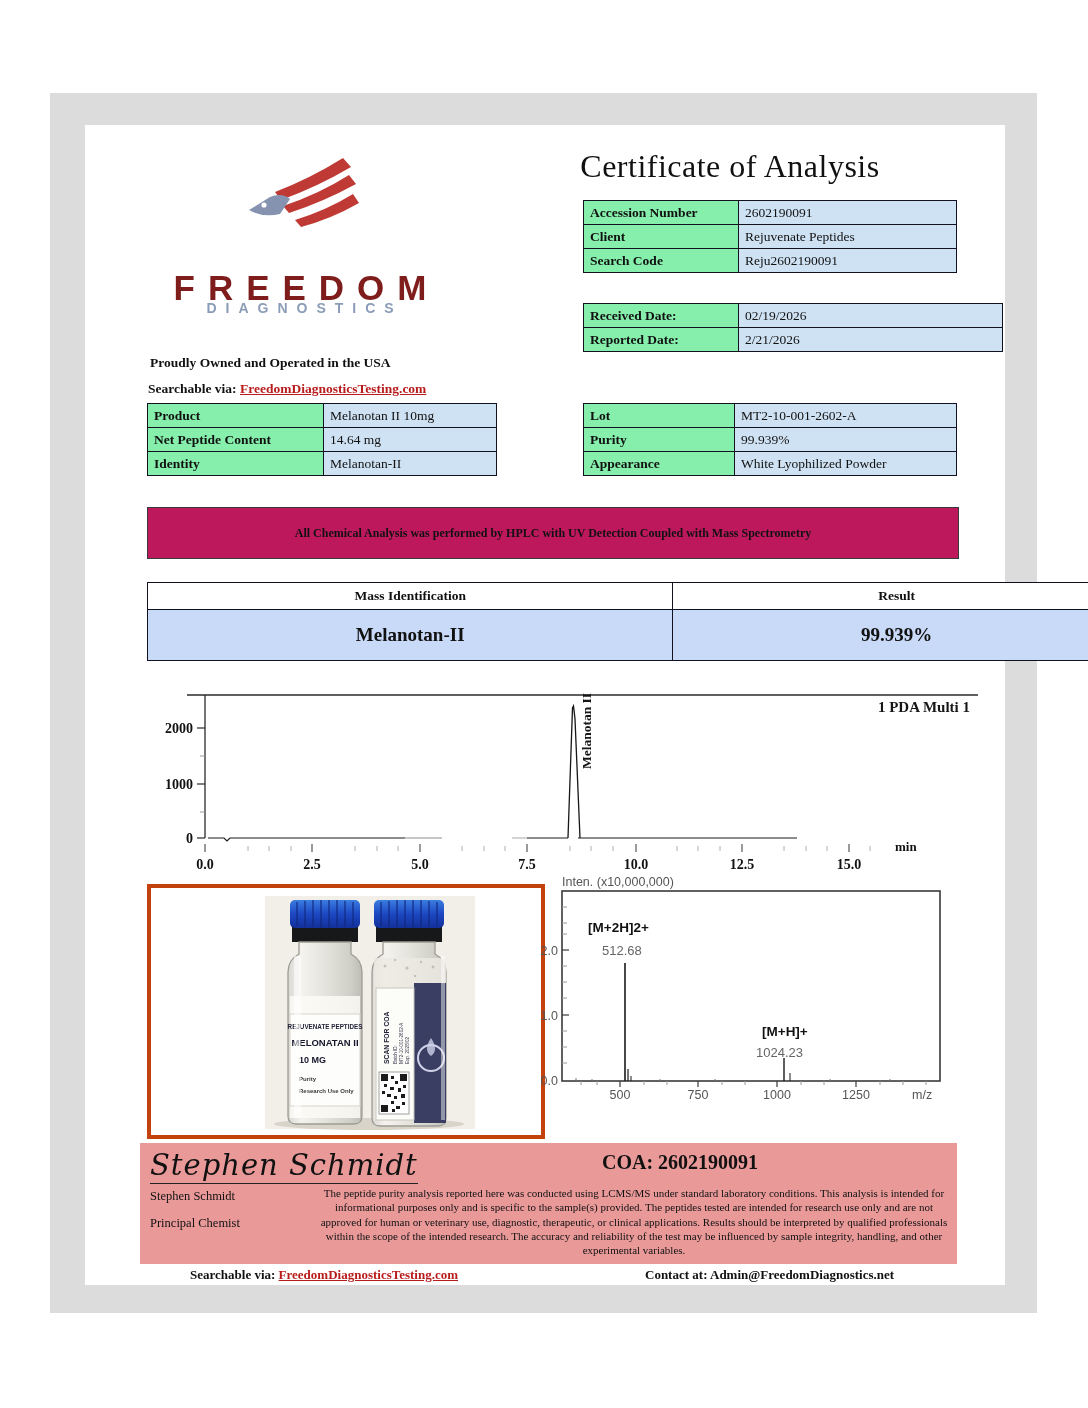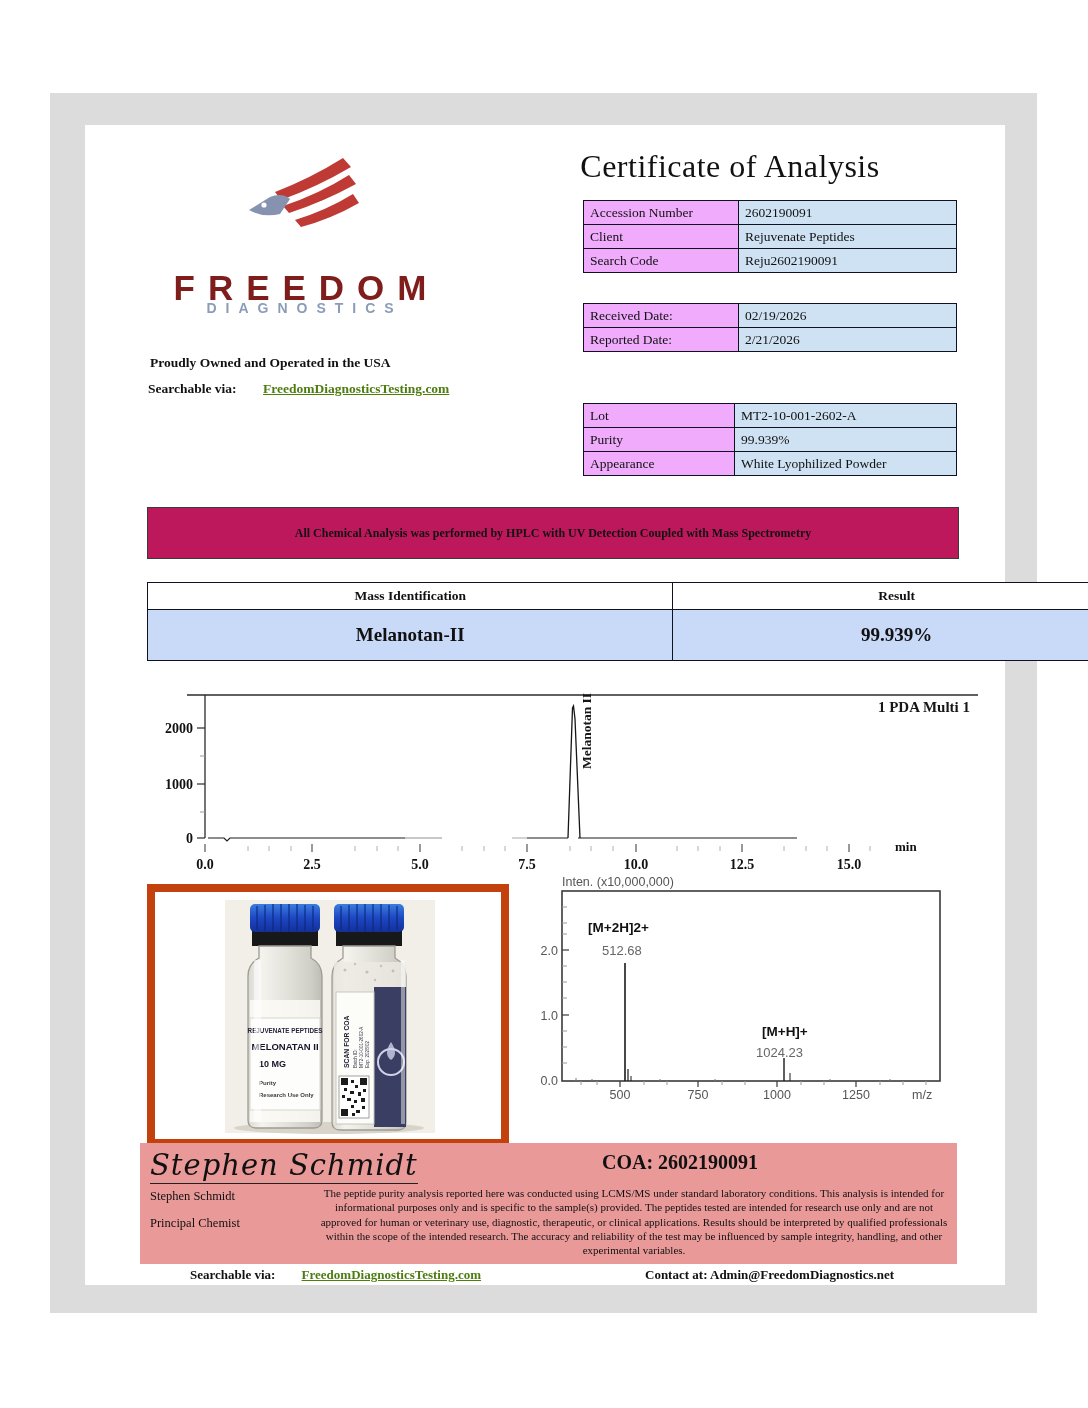--- a/index.html
+++ b/index.html
@@ -11,49 +11,49 @@
 
   
   .doc-title{left:495px;top:148px;width:470px;text-align:center;font-size:32px;font-weight:normal;
              letter-spacing:.5px;}
   .brand-word{left:140px;top:268px;width:320px;text-align:center;font-family:"Liberation Sans",sans-serif;
               font-size:35px;font-weight:bold;color:#7f1d1d;letter-spacing:13px;text-indent:13px;}
   .brand-sub{left:140px;top:300px;width:320px;text-align:center;font-family:"Liberation Sans",sans-serif;
              font-size:14px;font-weight:bold;color:#8b9cb8;letter-spacing:9px;text-indent:9px;}
   .tagline{left:150px;top:355px;width:340px;text-align:left;font-size:13.5px;font-weight:bold;}
   .searchable-top{left:148px;top:381px;font-size:13.5px;font-weight:bold;}
-  a.doc-link{color:#4d7c0f;font-weight:bold;margin-left:23px;}
+  a.doc-link{color:#b91c1c;font-weight:bold;}
 
   
   table.coa{border-collapse:collapse;position:absolute;}
   table.coa td{border:1.6px solid #10131f;padding:0 6px;font-size:13.5px;height:23px;vertical-align:middle;}
-  td.lbl{background:#f0abfc;font-weight:normal;}
+  td.lbl{background:#86efac;font-weight:bold;}
   td.val{background:#cfe2f3;}
   .t-accession{left:583px;top:200px;width:374px;}
   .t-accession td.lbl{width:142px;}
-  .t-dates{left:583px;top:303px;width:374px;}
+  .t-dates{left:583px;top:303px;width:420px;}
   .t-dates td.lbl{width:142px;}
   .t-product{left:147px;top:403px;width:350px;}
   .t-product td.lbl{width:163px;}
   .t-lot{left:583px;top:403px;width:374px;}
   .t-lot td.lbl{width:138px;}
 
   .banner{left:147px;top:507px;width:810px;height:50px;background:#be185d;border:1.5px solid #3a3a3a;
           display:flex;align-items:center;justify-content:center;font-size:12px;font-weight:bold;}
 
   table.mass{left:147px;top:582px;width:974px;border-collapse:collapse;position:absolute;}
   table.mass td{border:1.8px solid #10131f;text-align:center;vertical-align:middle;}
   .mass-h td{background:#ffffff;font-weight:bold;font-size:13.5px;height:24px;}
   .mass-r td{background:#c9daf8;font-weight:bold;font-size:19px;height:48px;}
   td.c1{width:54%;} td.c2{width:46%;}
 
   
   .chrom{left:150px;top:685px;}
   .spec{left:540px;top:874px;}
-  .vial-frame{left:147px;top:884px;width:346px;height:247px;border:8px solid #c2410c;background:#ffffff;}
+  .vial-frame{left:147px;top:884px;width:346px;height:247px;border:4px solid #c2410c;background:#ffffff;padding-left:44px;}
 
   
   .sig-block{left:140px;top:1143px;width:817px;height:121px;background:#ea9999;}
   .sig-script{left:150px;top:1148px;font-family:"DejaVu Serif",serif;font-style:italic;font-size:29px;
               border-bottom:1.5px solid #222;padding-bottom:1px;letter-spacing:1px;}
   .sig-coa{left:460px;top:1151px;width:440px;text-align:center;font-size:20px;font-weight:bold;}
   .sig-name{left:150px;top:1189px;font-size:12.5px;}
   .sig-role{left:150px;top:1216px;font-size:12.5px;}
   .sig-disclaimer{left:318px;top:1186px;width:632px;font-size:11px;line-height:14.3px;text-align:center;}
 
@@ -107,20 +107,36 @@
           <td class="lbl">Received Date:</td>
           <td class="val">02/19/2026</td>
         </tr>
     <tr>
           <td class="lbl">Reported Date:</td>
           <td class="val">2/21/2026</td>
         </tr>
   </tbody>
     </table>
 
+  <table class="coa t-product">
+    <tbody>
+        <tr>
+          <td class="lbl">Product</td>
+          <td class="val">Melanotan II 10mg</td>
+        </tr>
+    <tr>
+          <td class="lbl">Net Peptide Content</td>
+          <td class="val">14.64 mg</td>
+        </tr>
+    <tr>
+          <td class="lbl">Identity</td>
+          <td class="val">Melanotan-II</td>
+        </tr>
+  </tbody>
+    </table>
 
   <table class="coa t-lot">
     <tbody>
         <tr>
           <td class="lbl">Lot</td>
           <td class="val">MT2-10-001-2602-A</td>
         </tr>
     <tr>
           <td class="lbl">Purity</td>
           <td class="val">99.939%</td>

